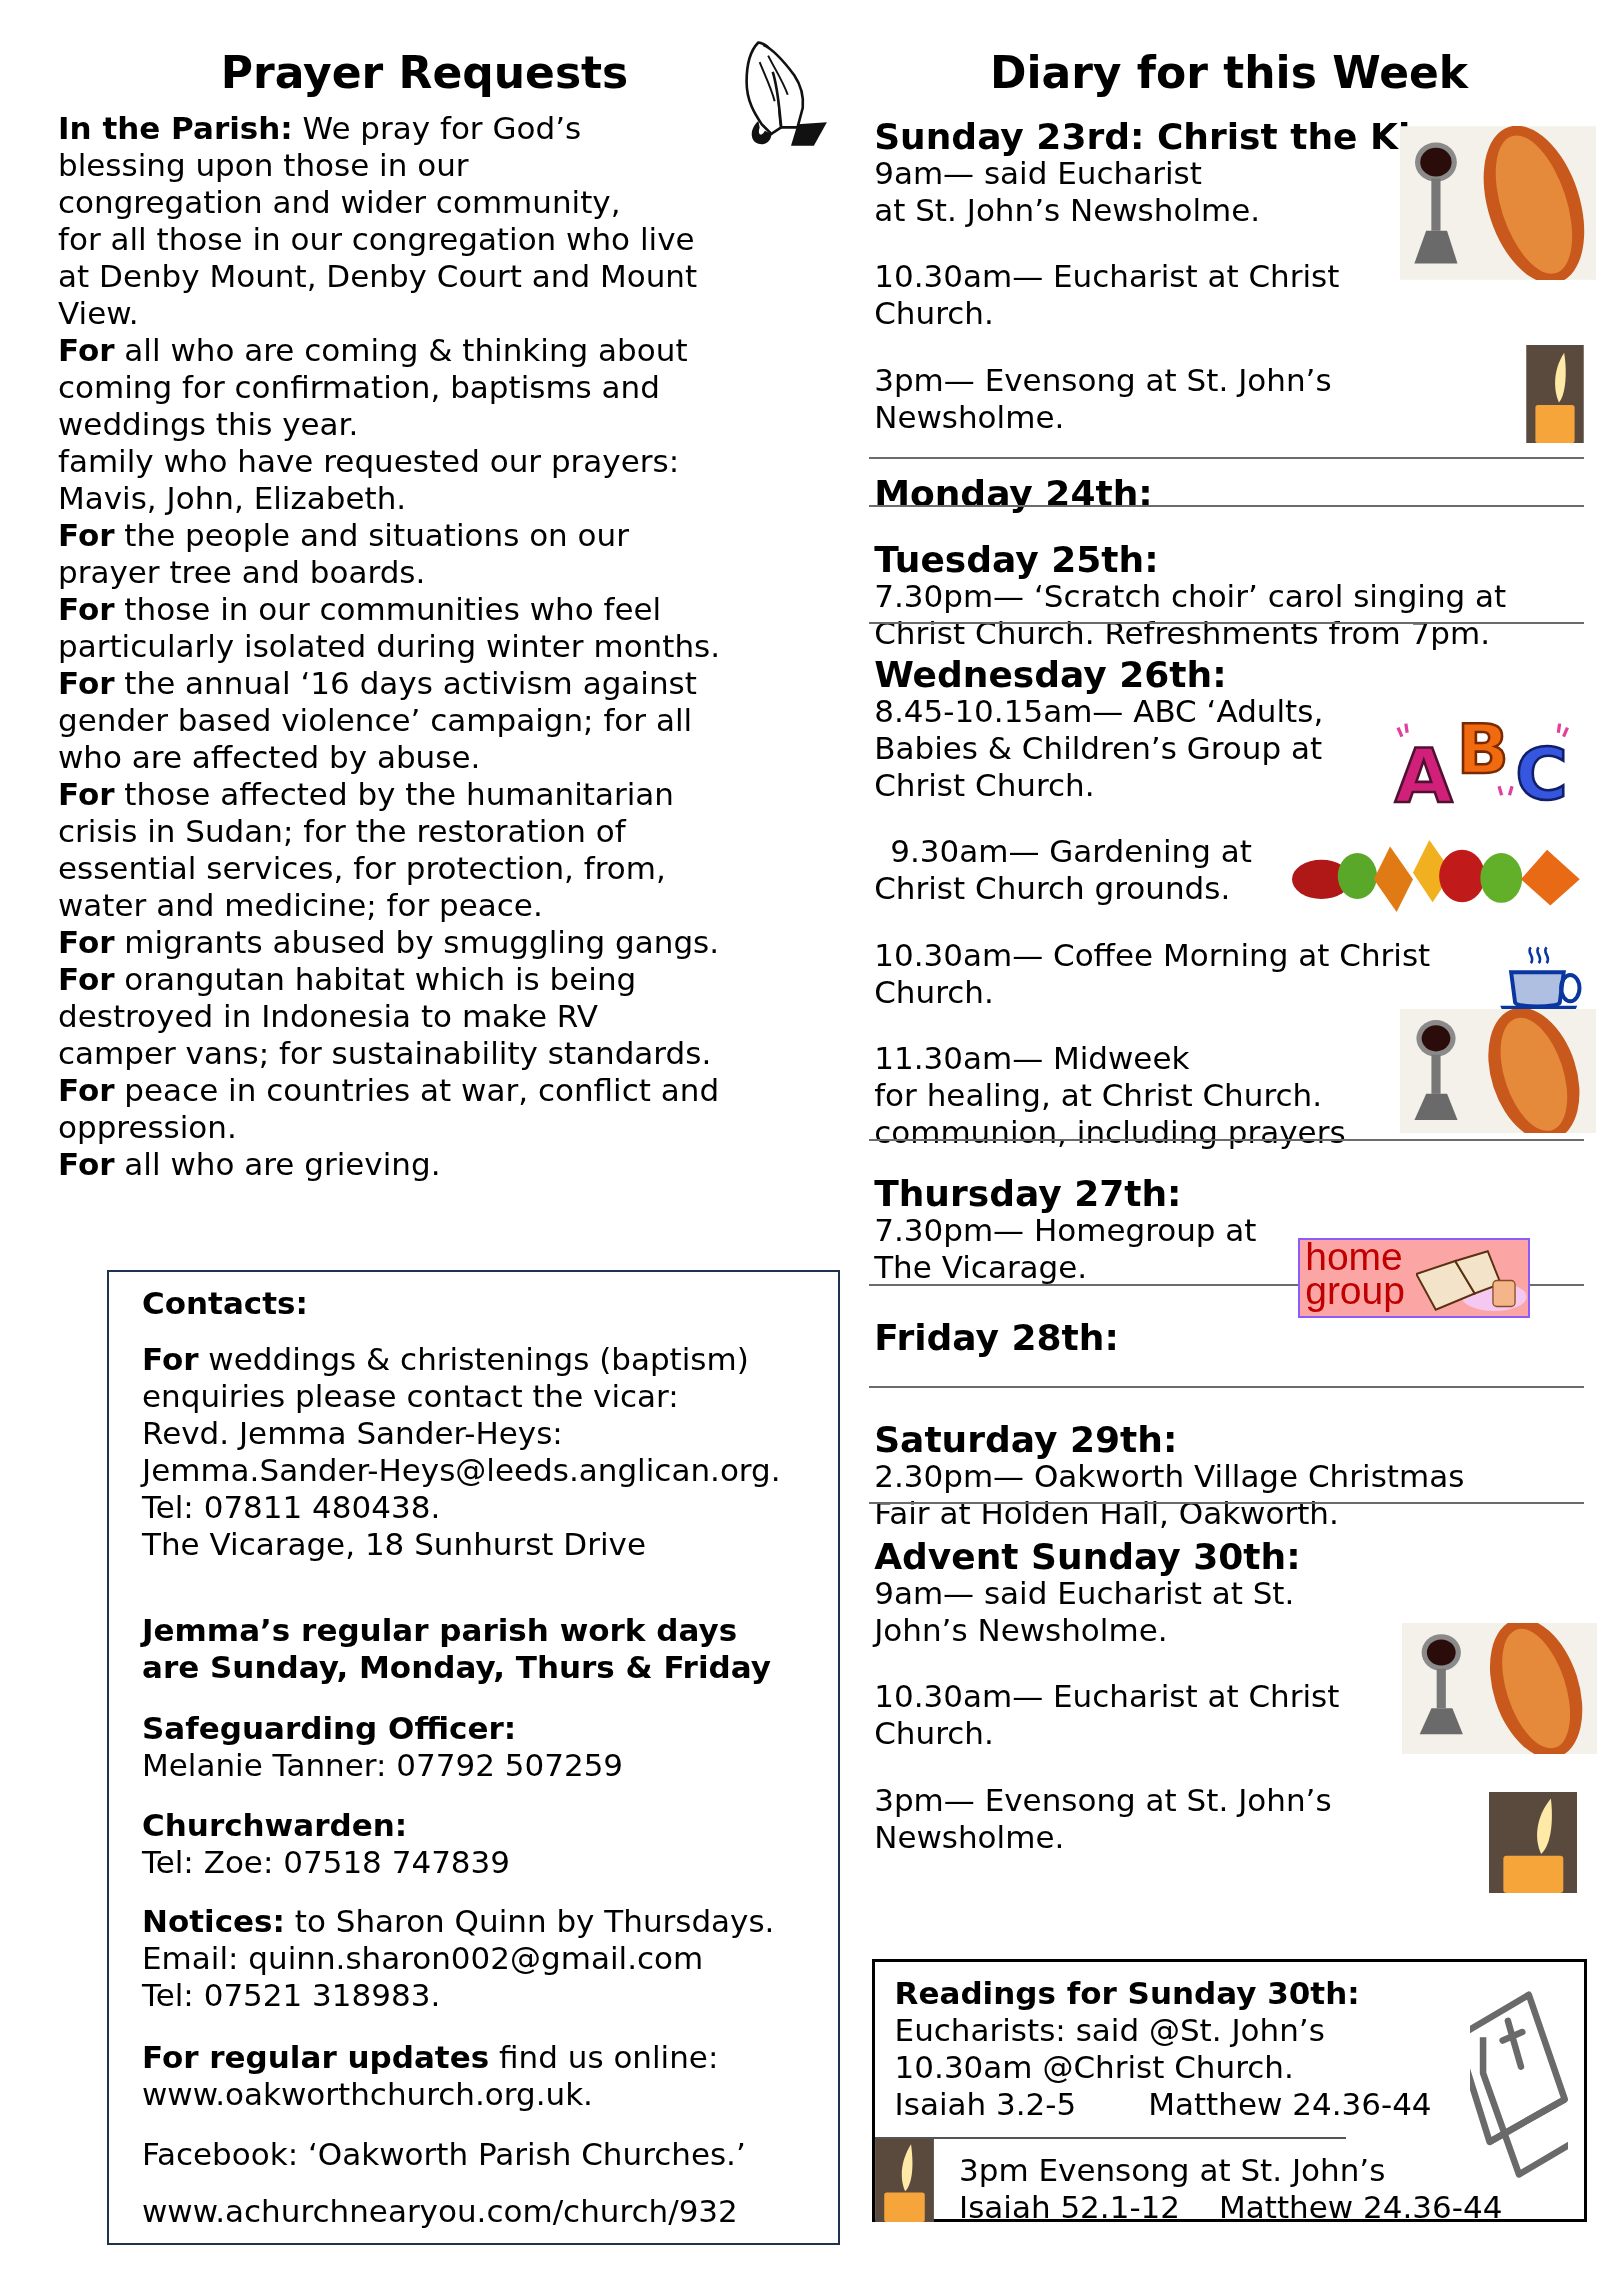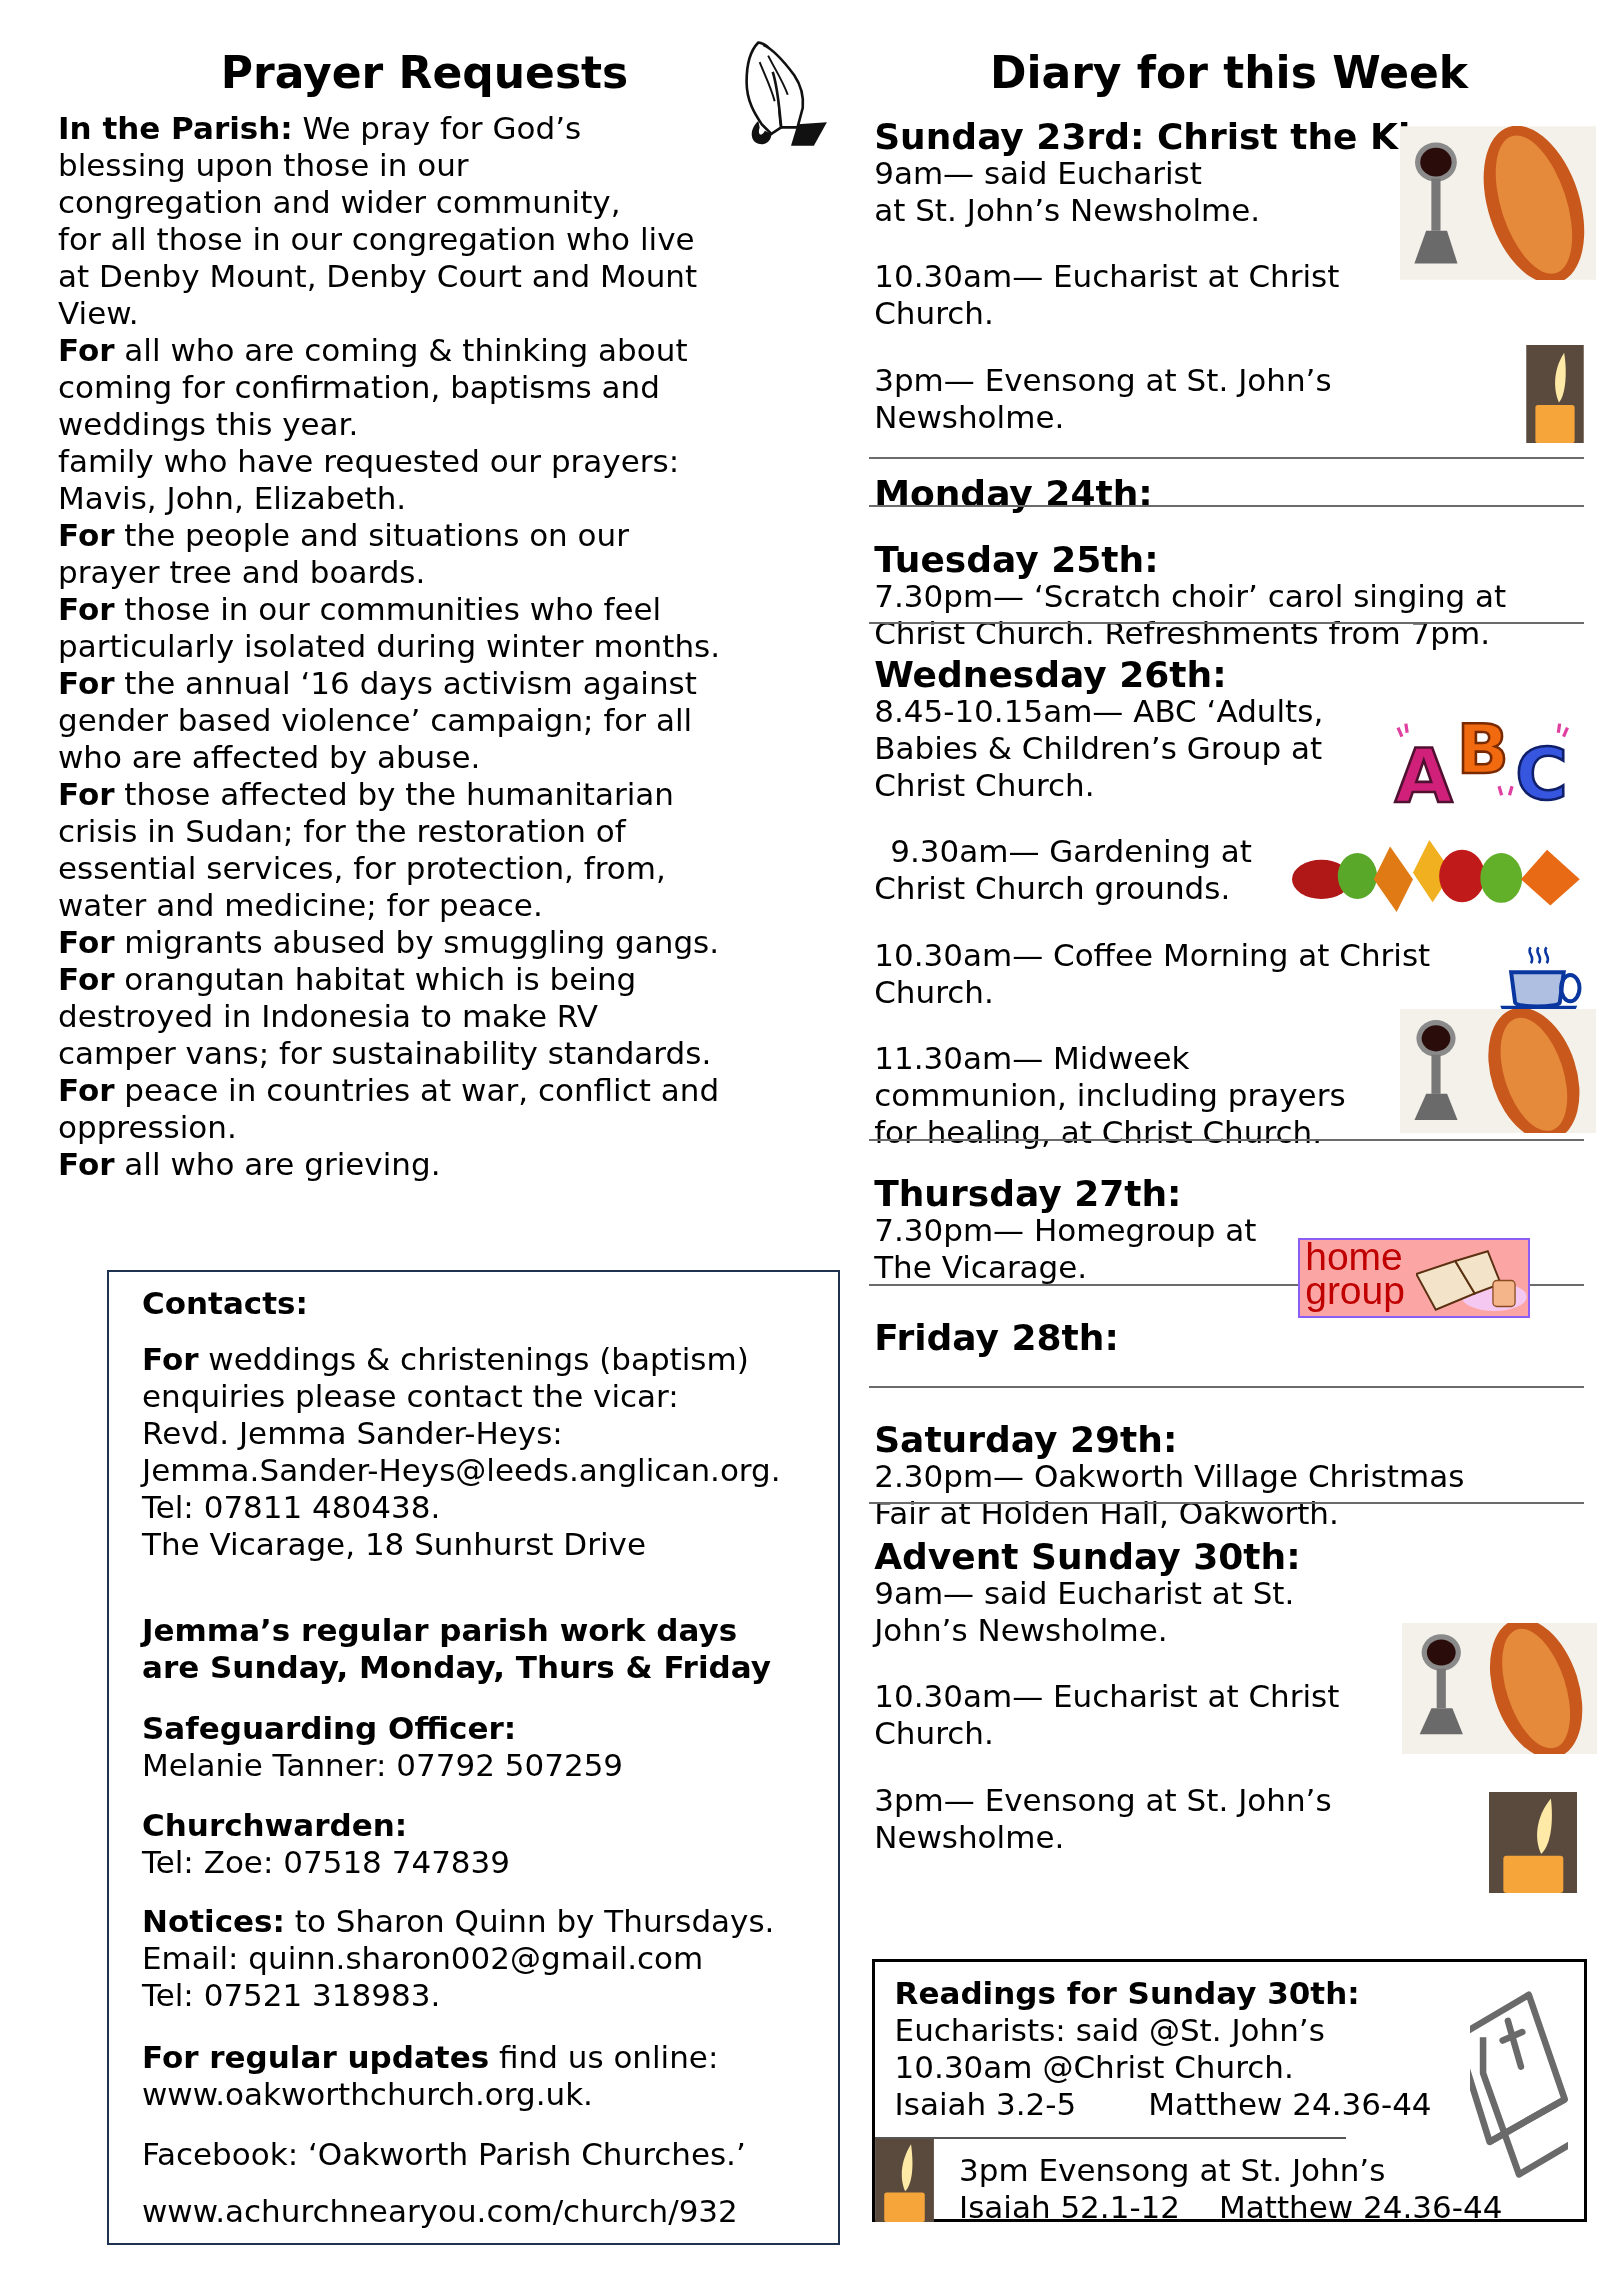--- a/index.html
+++ b/index.html
@@ -158,22 +158,22 @@
   <div class="day" style="top:656px;">
     <div class="day-head">Wednesday 26th:</div>
     <p class="ev">8.45-10.15am— ABC ‘Adults,</p>
     <p class="ev">Babies &amp; Children’s Group at</p>
     <p class="ev">Christ Church.</p>
     <p class="ev" style="margin-top:29.4px;margin-left:16px;">9.30am— Gardening at</p>
     <p class="ev">Christ Church grounds.</p>
     <p class="ev" style="margin-top:29.4px;">10.30am— Coffee Morning at Christ</p>
     <p class="ev">Church.</p>
     <p class="ev" style="margin-top:29.4px;">11.30am— Midweek</p>
+    <p class="ev">for healing, at Christ Church.</p>
     <p class="ev">communion, including prayers</p>
-    <p class="ev">for healing, at Christ Church.</p>
   </div>
   <div class="divider" style="top:1139px;"></div>
 
   <div class="day" style="top:1175px;">
     <div class="day-head">Thursday 27th:</div>
     <p class="ev">7.30pm— Homegroup at</p>
     <p class="ev">The Vicarage.</p>
   </div>
   <div class="divider" style="top:1284px;"></div>
 

